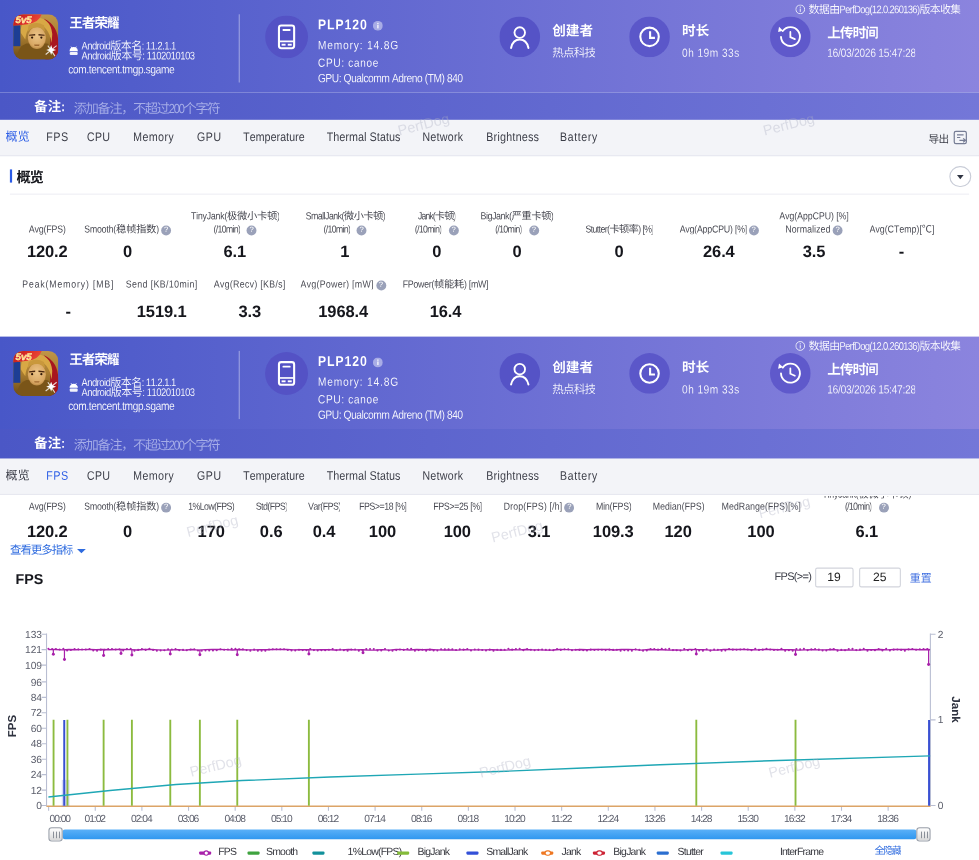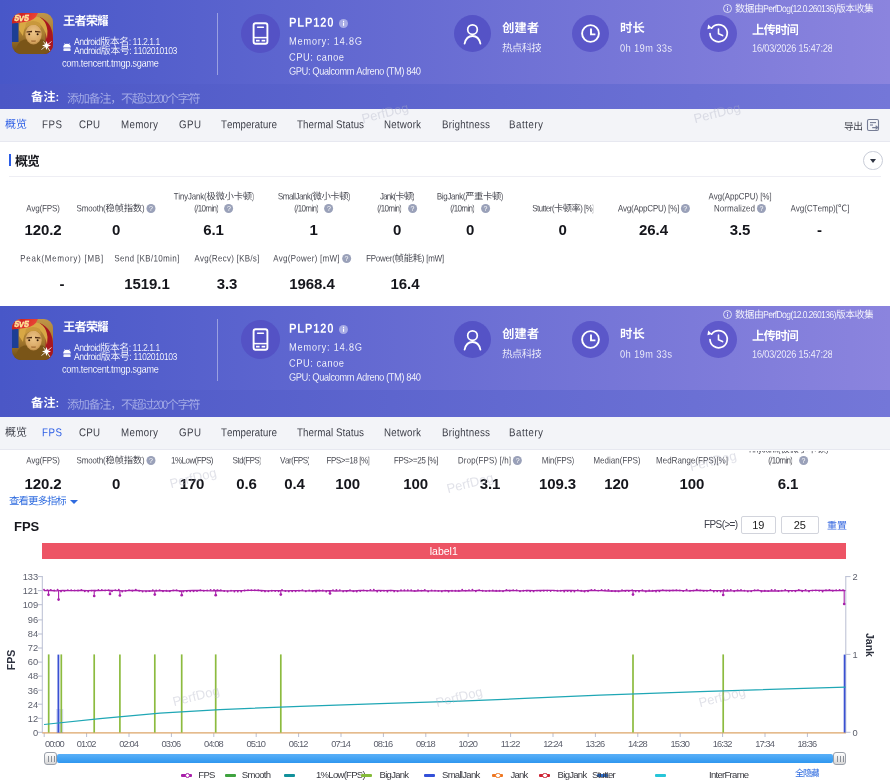--- a/index.html
+++ b/index.html
@@ -1852,21 +1852,20 @@
 <div class="inp" style="left:741px;width:34.5px">19</div>
 <div class="inp" style="left:780.5px;width:38.5px">25</div>
 <div class="reset ts">
       <svg style="vertical-align:0px;" width="20.0" height="11.6" viewBox="0 0 20.0 11.6">
         <g fill="#3a6be0" transform="translate(0,9.0)">
           <use href="#g34" transform="translate(0.0,0) scale(0.010000,-0.010000)"></use>
           <use href="#g129" transform="translate(10.0,0) scale(0.010000,-0.010000)"></use>
         </g>
       </svg>
     </div>
-<div class="redbar">label1</div>
 <svg id="chart" width="890" height="205" viewBox="0 560 890 205">
 <g stroke="#b9bed2" stroke-width="1">
 <line x1="42.3" y1="576" x2="42.3" y2="733.2"></line>
         <line x1="845.8" y1="576" x2="845.8" y2="733.2"></line>
 <line x1="37.8" y1="732.3" x2="42.3" y2="732.3"></line>
         <line x1="37.8" y1="718.3" x2="42.3" y2="718.3"></line>
         <line x1="37.8" y1="704.2" x2="42.3" y2="704.2"></line>
         <line x1="37.8" y1="690.2" x2="42.3" y2="690.2"></line>
         <line x1="37.8" y1="676.1" x2="42.3" y2="676.1"></line>
         <line x1="37.8" y1="662.1" x2="42.3" y2="662.1"></line>
@@ -2238,21 +2237,21 @@
     <div class="lt" style="left:379.5px">BigJank</div>
     <div class="lm" style="left:424.3px;background:#3350d8"></div>
     <div class="lt" style="left:442px">SmallJank</div>
     <div class="lm" style="left:491.6px;background:#ee7722"></div>
     <div class="lc" style="left:495.20000000000005px;border-color:#ee7722"></div>
     <div class="lt" style="left:510.4px">Jank</div>
     <div class="lm" style="left:538.8px;background:#cc2233"></div>
     <div class="lc" style="left:542.4px;border-color:#cc2233"></div>
     <div class="lt" style="left:557.6px">BigJank</div>
     <div class="lm" style="left:597px;background:#2b6fd0"></div>
-    <div class="lt" style="left:592px">Stutter</div>
+    <div class="lt" style="left:616px">Stutter</div>
     <div class="lm" style="left:654.5px;background:#27c5d8"></div>
     <div class="lt" style="left:709px">InterFrame</div>
 <div class="hideall ts">
       <svg style="vertical-align:0px;" width="24.1" height="10.8" viewBox="0 0 24.1 10.8">
         <g fill="#2e6bdf" transform="translate(0,8.4)">
           <use href="#g130" transform="translate(0.0,0) scale(0.009300,-0.009300)"></use>
           <use href="#g131" transform="translate(8.0,0) scale(0.009300,-0.009300)"></use>
           <use href="#g132" transform="translate(16.1,0) scale(0.009300,-0.009300)"></use>
         </g>
       </svg>

